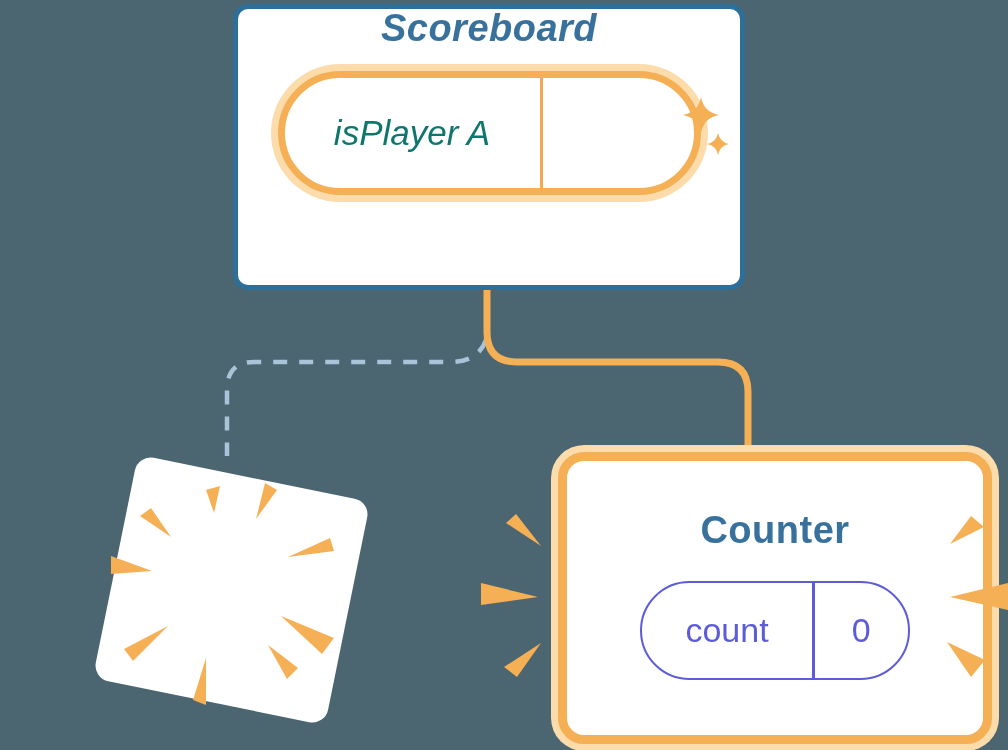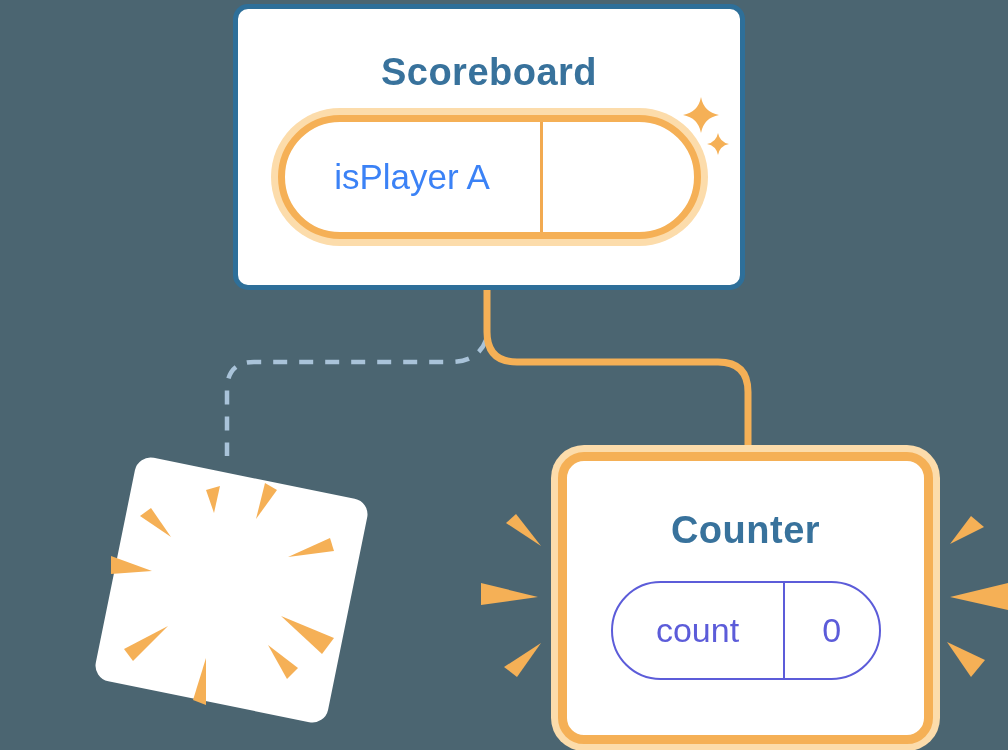--- a/index.html
+++ b/index.html
@@ -21,33 +21,33 @@
     box-sizing:border-box;
     z-index:2;
     display:flex;flex-direction:column;align-items:center;
   }
   .scoreboard-card{
     left:233px;top:4px;width:512px;height:286px;
     border:5px solid #2e6f99;
     border-radius:15px;
   }
   .counter-card{
-    left:558px;top:452px;width:375px;height:292px;
+    left:558px;top:452px;width:434px;height:292px;
     border:9px solid #f5b056;
     box-shadow:0 0 0 7px #fcdcab;
     border-radius:26px;
   }
   .card-title{
     color:#38729c;
     font-size:38px;
     font-weight:600;
     line-height:1;
     letter-spacing:0.5px;
   }
-  .scoreboard-card .card-title{margin-top:44px;}
+  .scoreboard-card .card-title{font-style:italic;}
   .counter-card .card-title{margin-top:50px;}
 
   
   .pill{
     box-sizing:border-box;
     background:#ffffff;
     border-radius:999px;
     display:flex;
     align-items:stretch;
     overflow:hidden;
@@ -67,21 +67,21 @@
     display:flex;align-items:center;justify-content:center;
   }
   .pill-orange .pill-label{width:255px;}
   .pill-orange .pill-value{flex:1;}
   .pill-purple .pill-label{width:170px;}
   .pill-purple .pill-value{flex:1;}
   .pill-divider{width:3px;align-self:stretch;}
   .divider-orange{background:#f2aa50;}
   .divider-purple{background:#5c5cd9;width:2.5px;}
 
-  .pill-orange .pill-label span{color:#3b82f6;font-size:35px;}
+  .pill-orange .pill-label span{color:#0f766e;font-size:35px;font-style:italic;}
   .pill-orange .pill-value span{color:#5551cf;font-size:35px;font-weight:700;}
   .pill-purple span{color:#5c5cd9;font-size:34px;}
 
   
   .tilted-card{
     position:absolute;
     left:113px;top:476px;width:237px;height:228px;
     background:#ffffff;
     border-radius:16px;
     transform:rotate(11.5deg);

